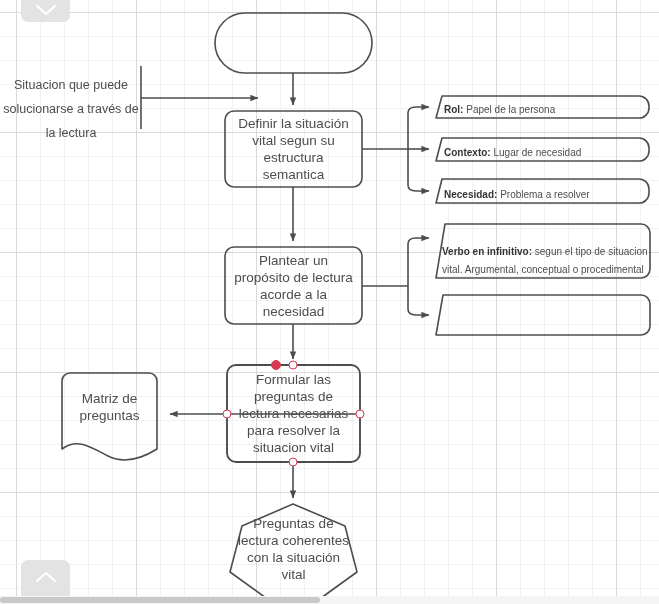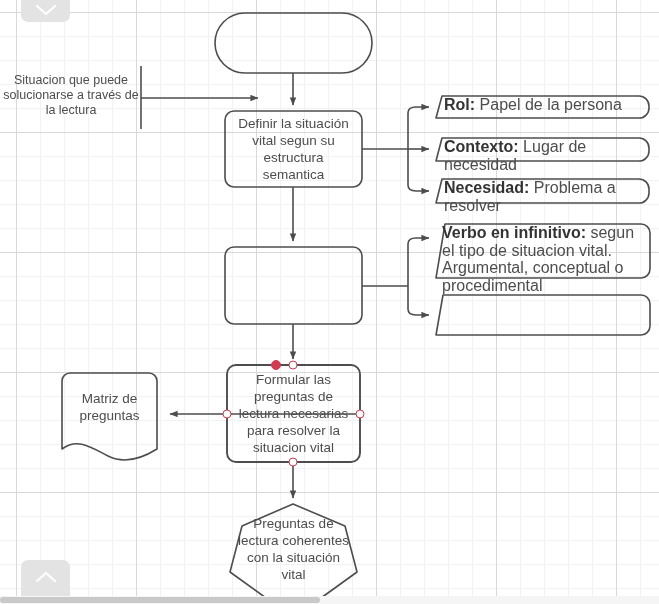--- a/index.html
+++ b/index.html
@@ -40,35 +40,35 @@
     text-align: center;
     color: #4d4d4d;
     font-size: 13.5px;
     line-height: 17px;
     box-sizing: border-box;
     white-space: pre-line;
   }
   .note-text {
     position: absolute;
     display: flex;
-    align-items: flex-start;
+    align-items: flex-end;
     text-align: left;
     color: #4d4d4d;
-    font-size: 16px;
+    font-size: 10px;
     line-height: 17.5px;
     box-sizing: border-box;
   }
   .note-text b { color: #333333; font-weight: bold; }
 
   .label-free {
     position: absolute;
     text-align: center;
     color: #4d4d4d;
     font-size: 12.5px;
-    line-height: 15px;
+    line-height: 24px;
     white-space: pre-line;
   }
 
   
   .panel {
     position: absolute;
     background: #e3e3e3;
     border-radius: 7px;
   }
   .panel svg { display: block; }
@@ -177,20 +177,24 @@
   </svg>
 
   <div class="layer">
 
 
     <div class="node-text" style="left:225px; top:111px; width:137px; height:76px; padding:12px 8px;">Definir la situación
 vital segun su
 estructura
 semantica</div>
 
+    <div class="node-text" style="left:225px; top:247px; width:137px; height:77px; padding:0 6px;">Plantear un
+propósito de lectura
+acorde a la
+necesidad</div>
 
     <div class="node-text" style="left:227px; top:365px; width:133px; height:97px; padding:0 3px;">Formular las
 preguntas de
 lectura necesarias
 para resolver la
 situacion vital</div>
 
     <div class="node-text" style="left:62px; top:373px; width:95px; height:68px; padding:0 6px;">Matriz de
 preguntas</div>
 

